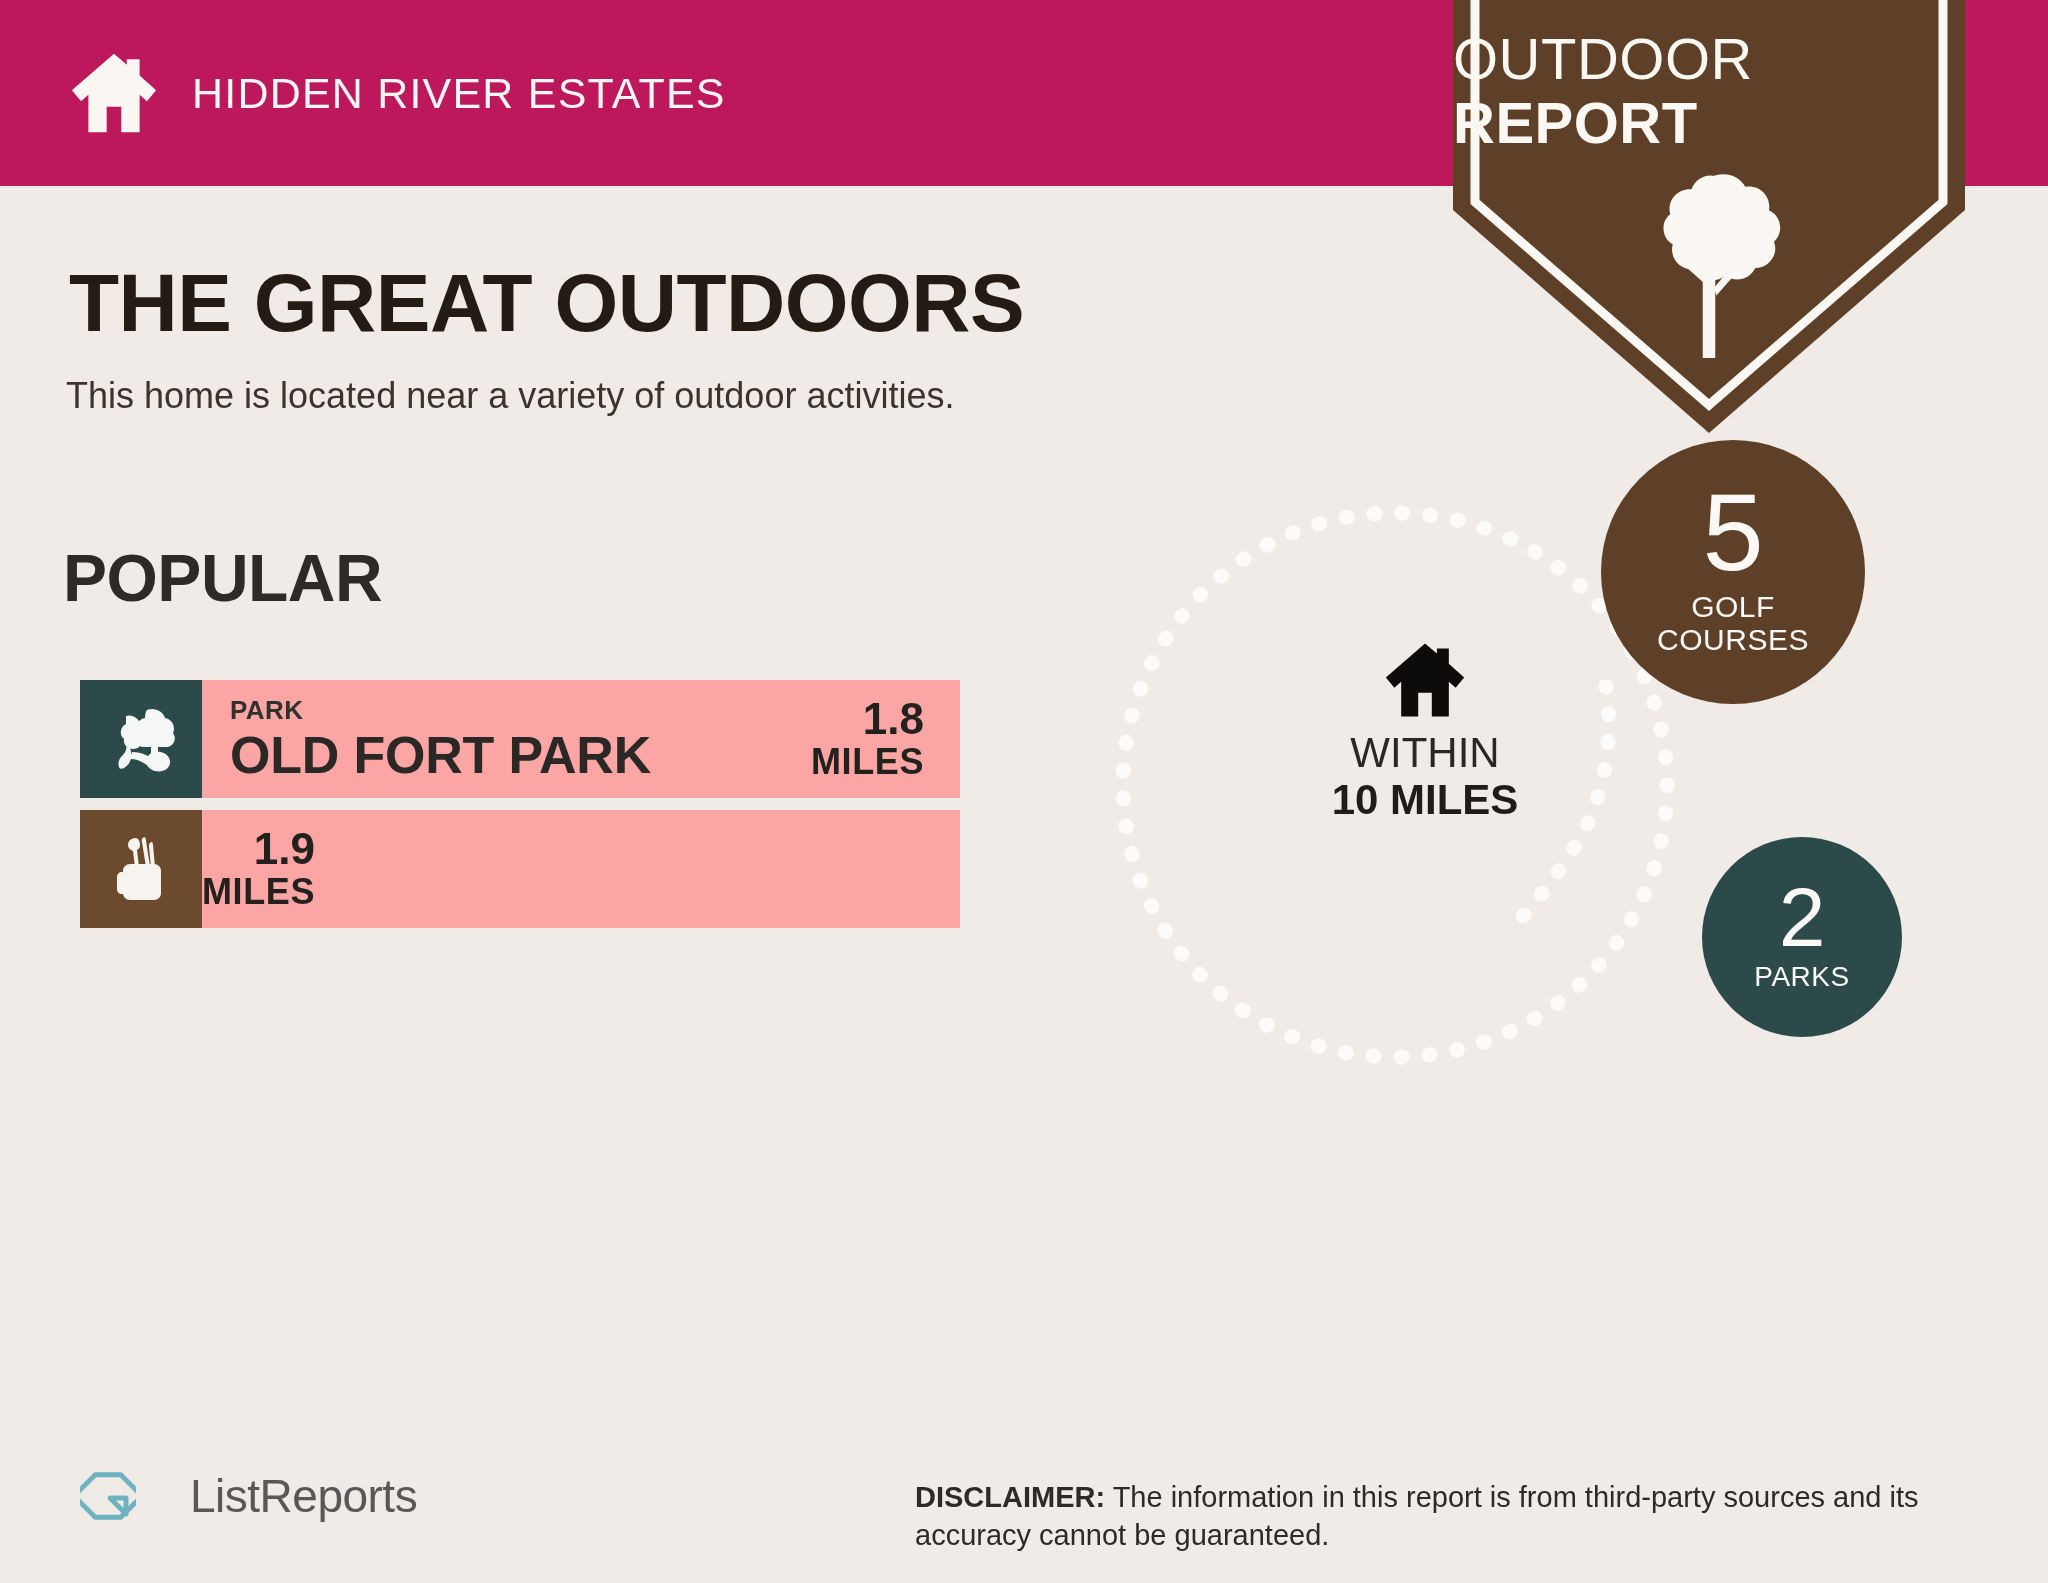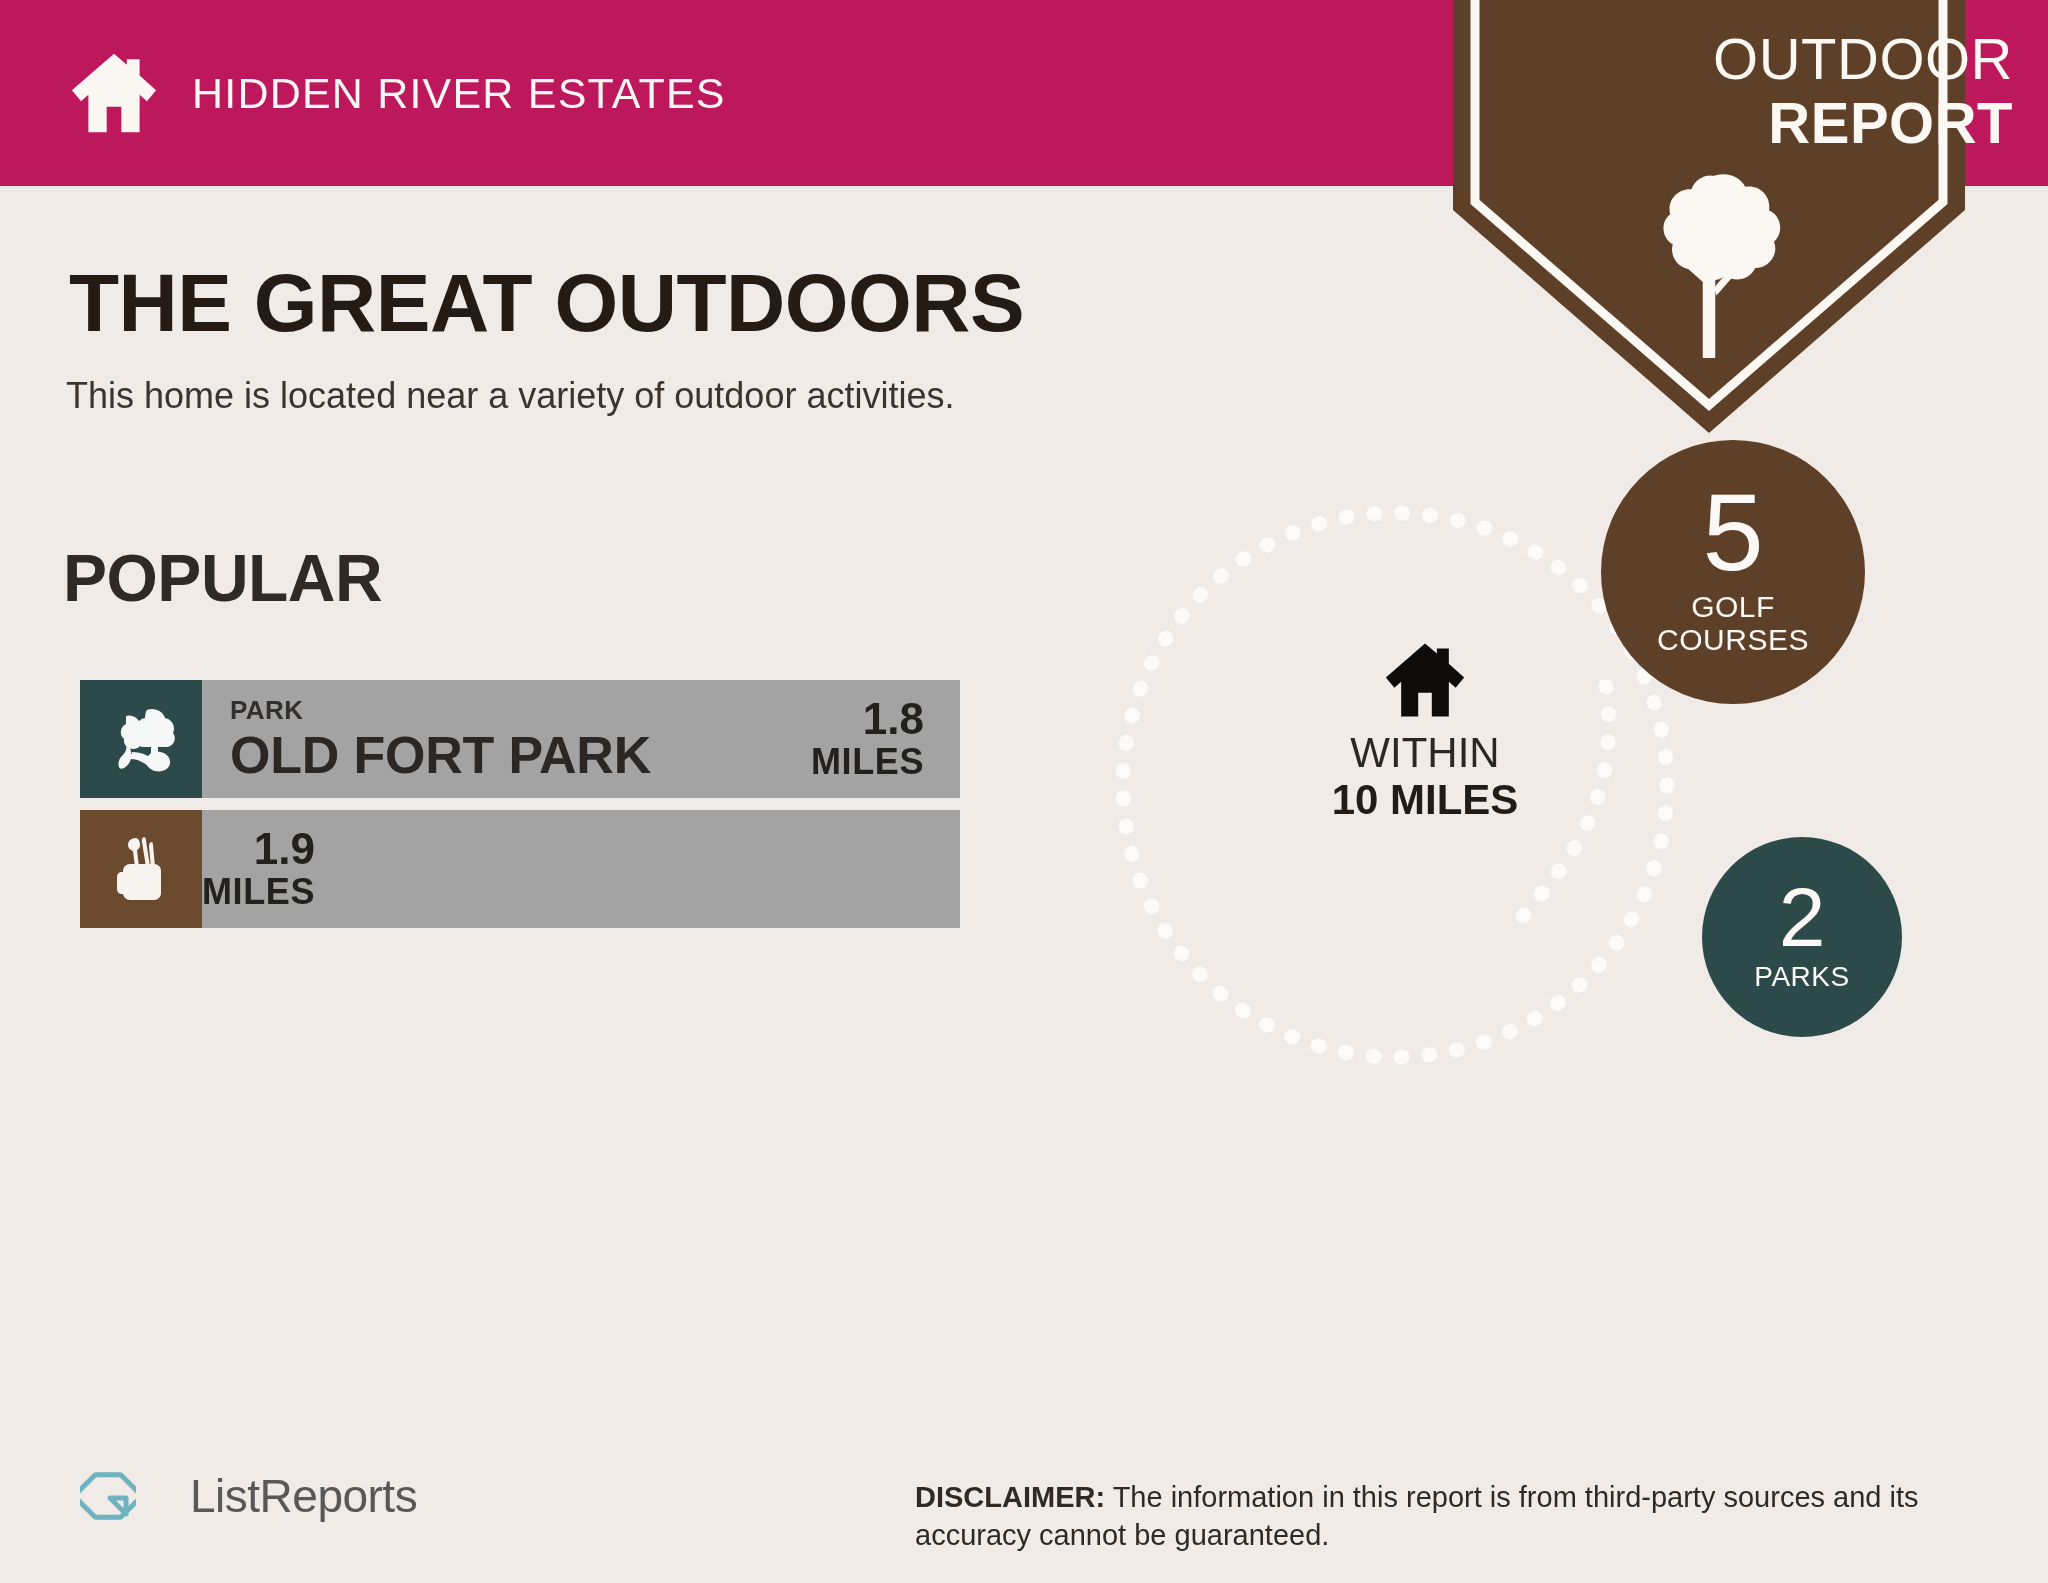--- a/index.html
+++ b/index.html
@@ -49,25 +49,24 @@
     left: 1453px;
     top: -22px;
     width: 512px;
     height: 455px;
   }
   .badge svg { display: block; width: 100%; height: 100%; }
   .badge-text {
     position: absolute;
     left: 0; top: 52px;
     width: 512px;
-    text-align: right;
+    text-align: left;
     color: #fbf7f3;
     line-height: 1.0;
     pointer-events: none;
-    padding-left: 48px;
   }
   .badge-line1 {
     font-size: 58px;
     font-weight: 400;
     letter-spacing: 0.5px;
     display: block;
   }
   .badge-line2 {
     font-size: 58px;
     font-weight: 700;
@@ -115,21 +114,21 @@
     position: absolute;
     left: 80px;
     top: 680px;
     width: 880px;
   }
   .row {
     display: flex;
     align-items: stretch;
     height: 118px;
     margin-bottom: 12px;
-    background: #a3a3a3;
+    background: #fca5a5;
   }
   .row-icon {
     width: 122px;
     flex: 0 0 122px;
     display: flex;
     align-items: center;
     justify-content: center;
   }
   .row-icon svg { display: block; }
   .row-body {

